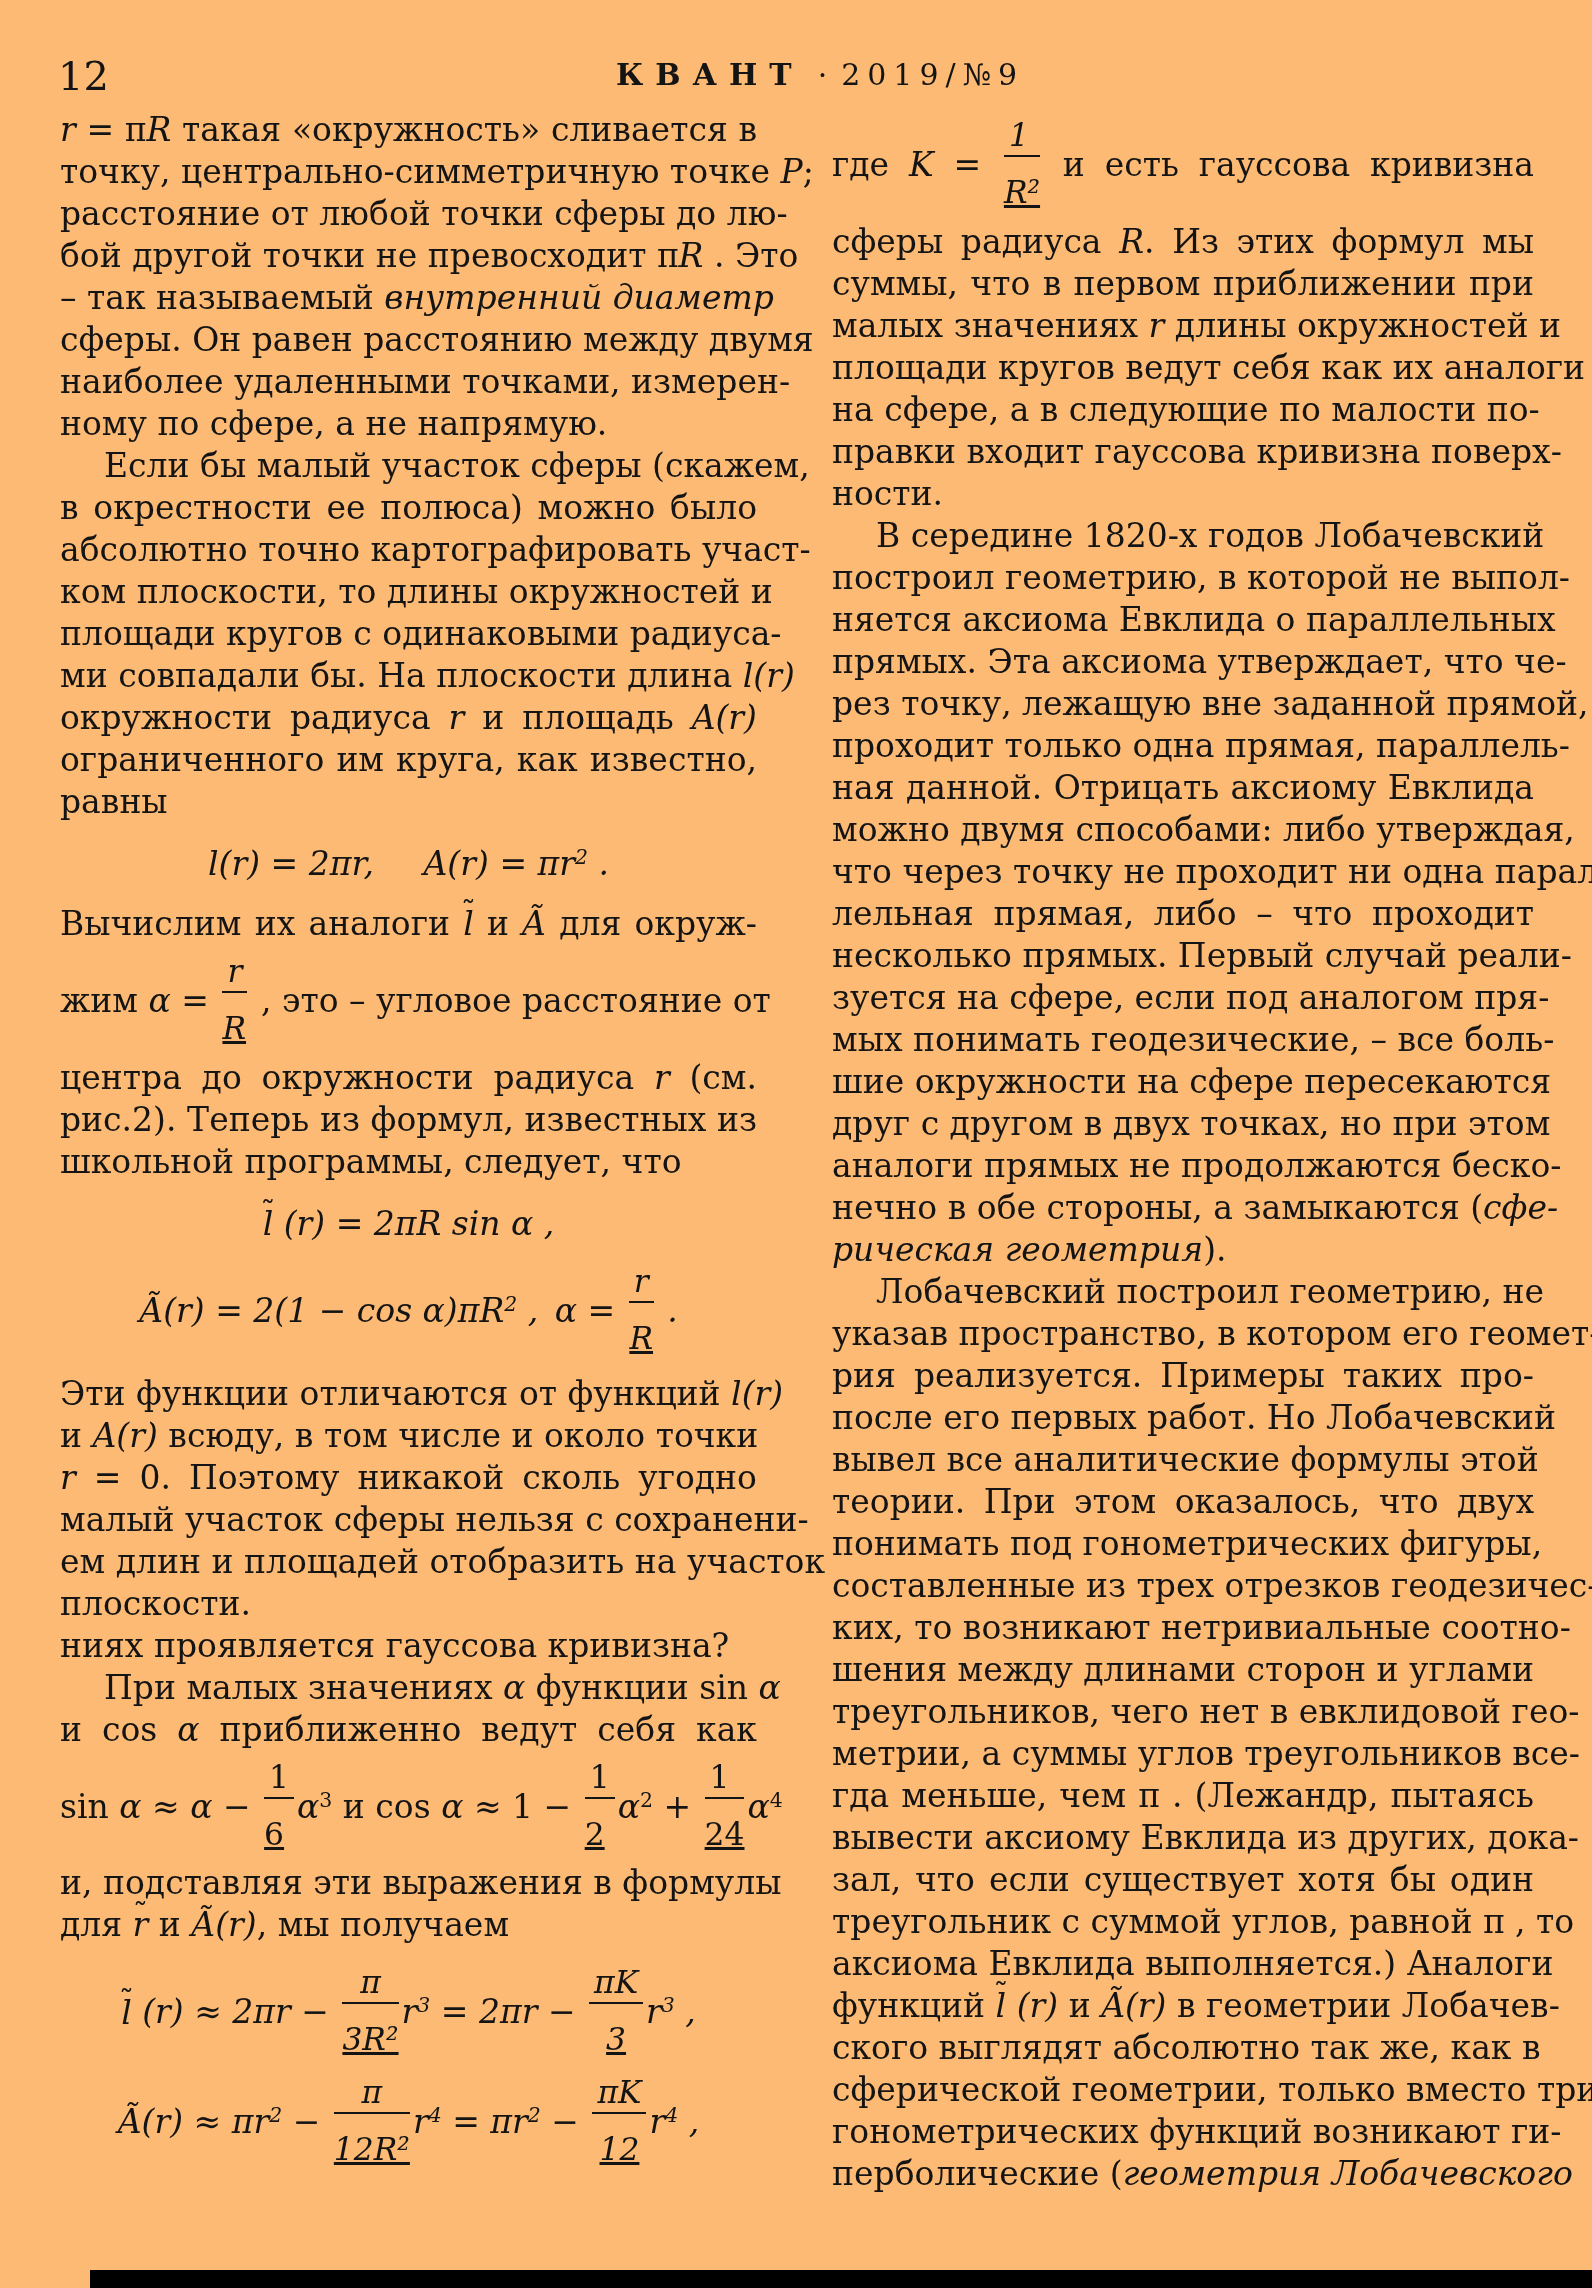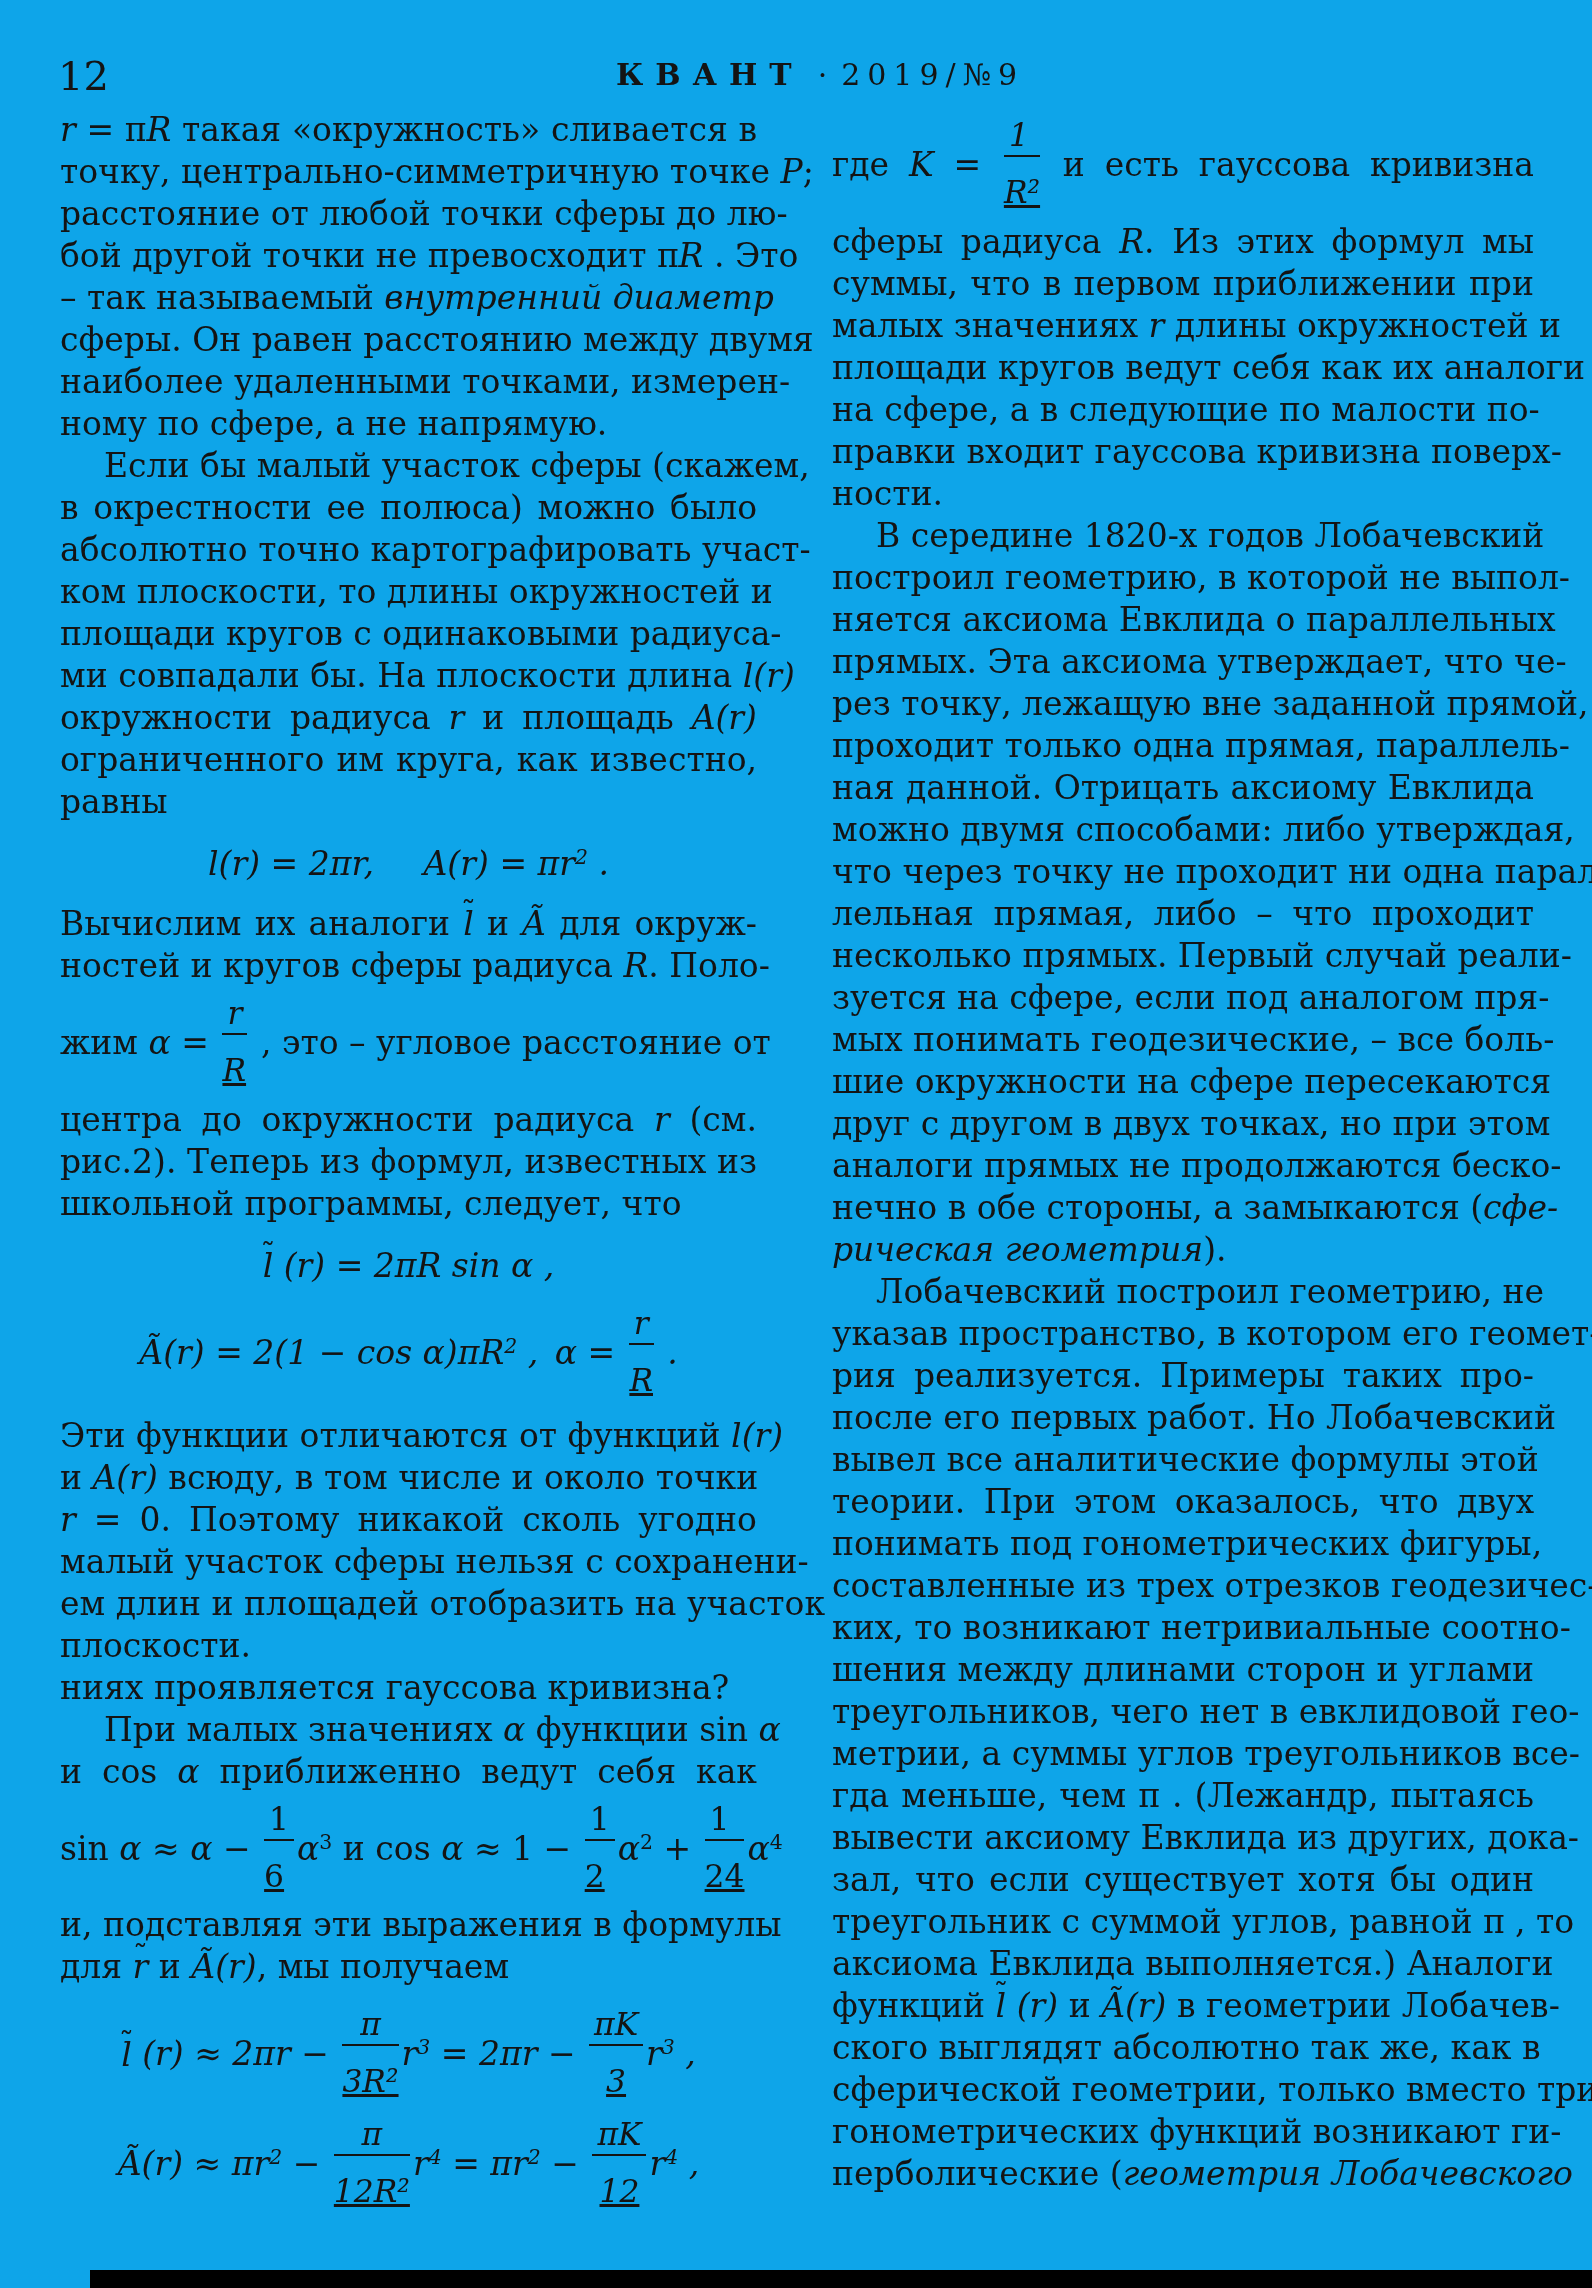--- a/index.html
+++ b/index.html
@@ -1,17 +1,17 @@
 <!DOCTYPE html>
 <html><head>
 <meta charset="utf-8">
 <style>
   html,body{margin:0;padding:0;background:#e8e8e8;}
   #page{
-    position:relative; width:1592px; height:2289px; background:#0ea5e9;
+    position:relative; width:1592px; height:2289px; background:#fdba74;
     font-family:"DejaVu Serif","Liberation Serif",serif; color:#141414;
     overflow:hidden; margin:0 auto;
   }
   
   #hdr{position:absolute; top:50px; left:0; width:100%; height:52px;}
   #pagenum{position:absolute; left:58px; top:6px; font-size:40px; line-height:1;}
   #journal{position:absolute; left:0; top:10px; width:100%; text-align:center; font-size:30px; line-height:1;}
   #journal .jt{font-weight:bold; letter-spacing:12px;margin-left:48px;}
   #journal .sep{padding:0 14px; letter-spacing:0;}
   #journal .iss{letter-spacing:7px;}
@@ -55,21 +55,20 @@
       <div class="ln">в окрестности ее полюса) можно было</div>
       <div class="ln">абсолютно точно картографировать участ-</div>
       <div class="ln">ком плоскости, то длины окружностей и</div>
       <div class="ln">площади кругов с одинаковыми радиуса-</div>
       <div class="ln">ми совпадали бы. На плоскости длина <span class="it">l(r)</span></div>
       <div class="ln">окружности радиуса <span class="it">r</span> и площадь <span class="it">A(r)</span></div>
       <div class="ln">ограниченного им круга, как известно,</div>
       <div class="ln last">равны</div>
       <div class="ln disp"><span class="it">l(r) = 2πr,</span>  <span class="it">A(r) = πr</span><span class="it sp">2</span><span class="it"> .</span></div>
       <div class="ln">Вычислим их аналоги <span class="it tl">l<span class="mk">˜</span></span> и <span class="it">Ã</span> для окруж-</div>
-      <div class="ln">ностей и кругов сферы радиуса <span class="it">R</span>. Поло-</div>
       <div class="ln tall">жим <span class="it">α</span> = <span class="it fr"><span class="n">r</span><span class="d">R</span></span> , это – угловое расстояние от</div>
       <div class="ln">центра до окружности радиуса <span class="it">r</span> (см.</div>
       <div class="ln">рис.2). Теперь из формул, известных из</div>
       <div class="ln last">школьной программы, следует, что</div>
       <div class="ln disp"><span class="it tl">l<span class="mk">˜</span></span><span class="it"> (r) = 2πR sin α ,</span></div>
       <div class="ln disp"><span class="it">Ã(r) = 2(1 − cos α)πR</span><span class="it sp">2</span><span class="it"> ,</span> <span class="it">α = </span><span class="it fr"><span class="n">r</span><span class="d">R</span></span><span class="it"> .</span></div>
       <div class="ln">Эти функции отличаются от функций <span class="it">l(r)</span></div>
       <div class="ln">и <span class="it">A(r)</span> всюду, в том числе и около точки</div>
       <div class="ln"><span class="it">r</span> = 0. Поэтому никакой сколь угодно</div>
       <div class="ln">малый участок сферы нельзя с сохранени-</div>

